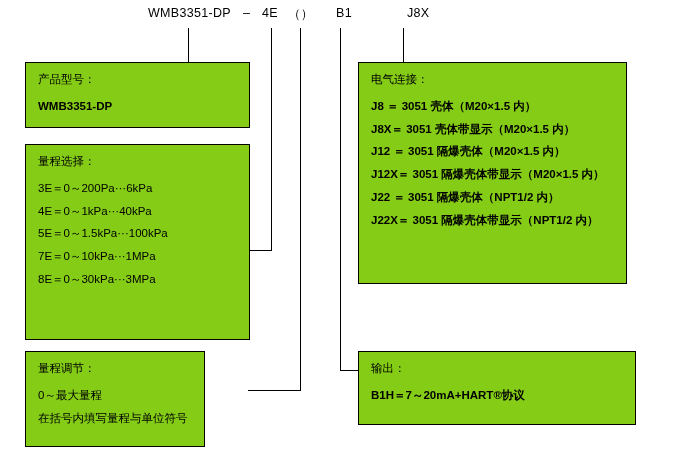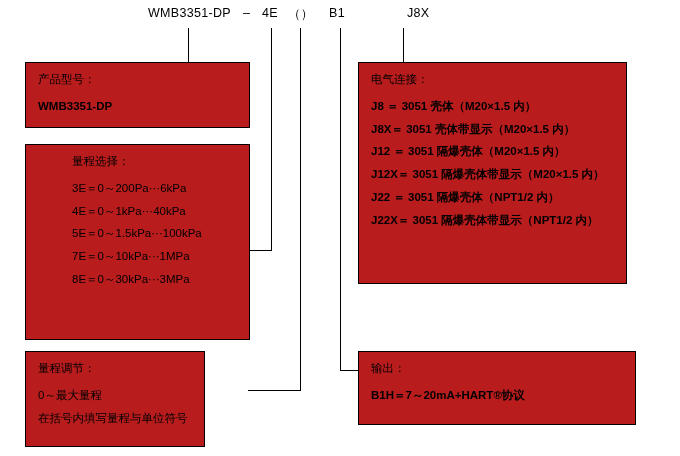--- a/index.html
+++ b/index.html
@@ -30,21 +30,21 @@
   .code-seg {
     position: absolute;
     top: 0;
     font-size: 12.5px;
     letter-spacing: 0.3px;
   }
   .box {
     position: absolute;
     box-sizing: border-box;
     border: 1px solid #000000;
-    background: #b91c1c;
+    background: #84cc16;
     font-size: 11.5px;
     line-height: 1.55;
   }
   .box .inner {
     padding: 8px 10px 6px 12px;
   }
   .box .row {
     white-space: nowrap;
     margin-bottom: 5px;
     font-size: 11.5px;
@@ -66,21 +66,21 @@
 </head>
 <body>
 
 <div id="canvas">
 
   <div class="code-line">
     <span class="code-seg" style="left:148px;">WMB3351-DP</span>
     <span class="code-seg" style="left:243px;">–</span>
     <span class="code-seg" style="left:262px;">4E</span>
     <span class="code-seg" style="left:288px;">（）</span>
-    <span class="code-seg" style="left:329px;">B1</span>
+    <span class="code-seg" style="left:336px;">B1</span>
     <span class="code-seg" style="left:391px;margin-left:16px;">J8X</span>
   </div>
 
   <div class="line vline" style="left:188px; top:28px; height:34px;"></div>
 
   <div class="line vline" style="left:271px; top:28px; height:222px;"></div>
   <div class="line hline" style="left:248px; top:250px; width:24px;"></div>
 
   <div class="line vline" style="left:300px; top:28px; height:362px;"></div>
   <div class="line hline" style="left:248px; top:390px; width:53px;"></div>
@@ -90,21 +90,21 @@
 
   <div class="line vline" style="left:403px; top:28px; height:34px;"></div>
 
   <div class="box" style="left:25px; top:62px; width:225px; height:66px;">
     <div class="inner">
       <div class="title">产品型号：</div>
       <div class="row bold">WMB3351-DP</div>
     </div>
   </div>
 
-  <div class="box" style="left:25px; top:144px; width:225px; height:196px;padding-left:34px;">
+  <div class="box" style="left:25px; top:144px; width:225px; height:196px;">
     <div class="inner">
       <div class="title">量程选择：</div>
       <div class="row">3E＝0～200Pa···6kPa</div>
       <div class="row">4E＝0～1kPa···40kPa</div>
       <div class="row">5E＝0～1.5kPa···100kPa</div>
       <div class="row">7E＝0～10kPa···1MPa</div>
       <div class="row">8E＝0～30kPa···3MPa</div>
     </div>
   </div>
 

